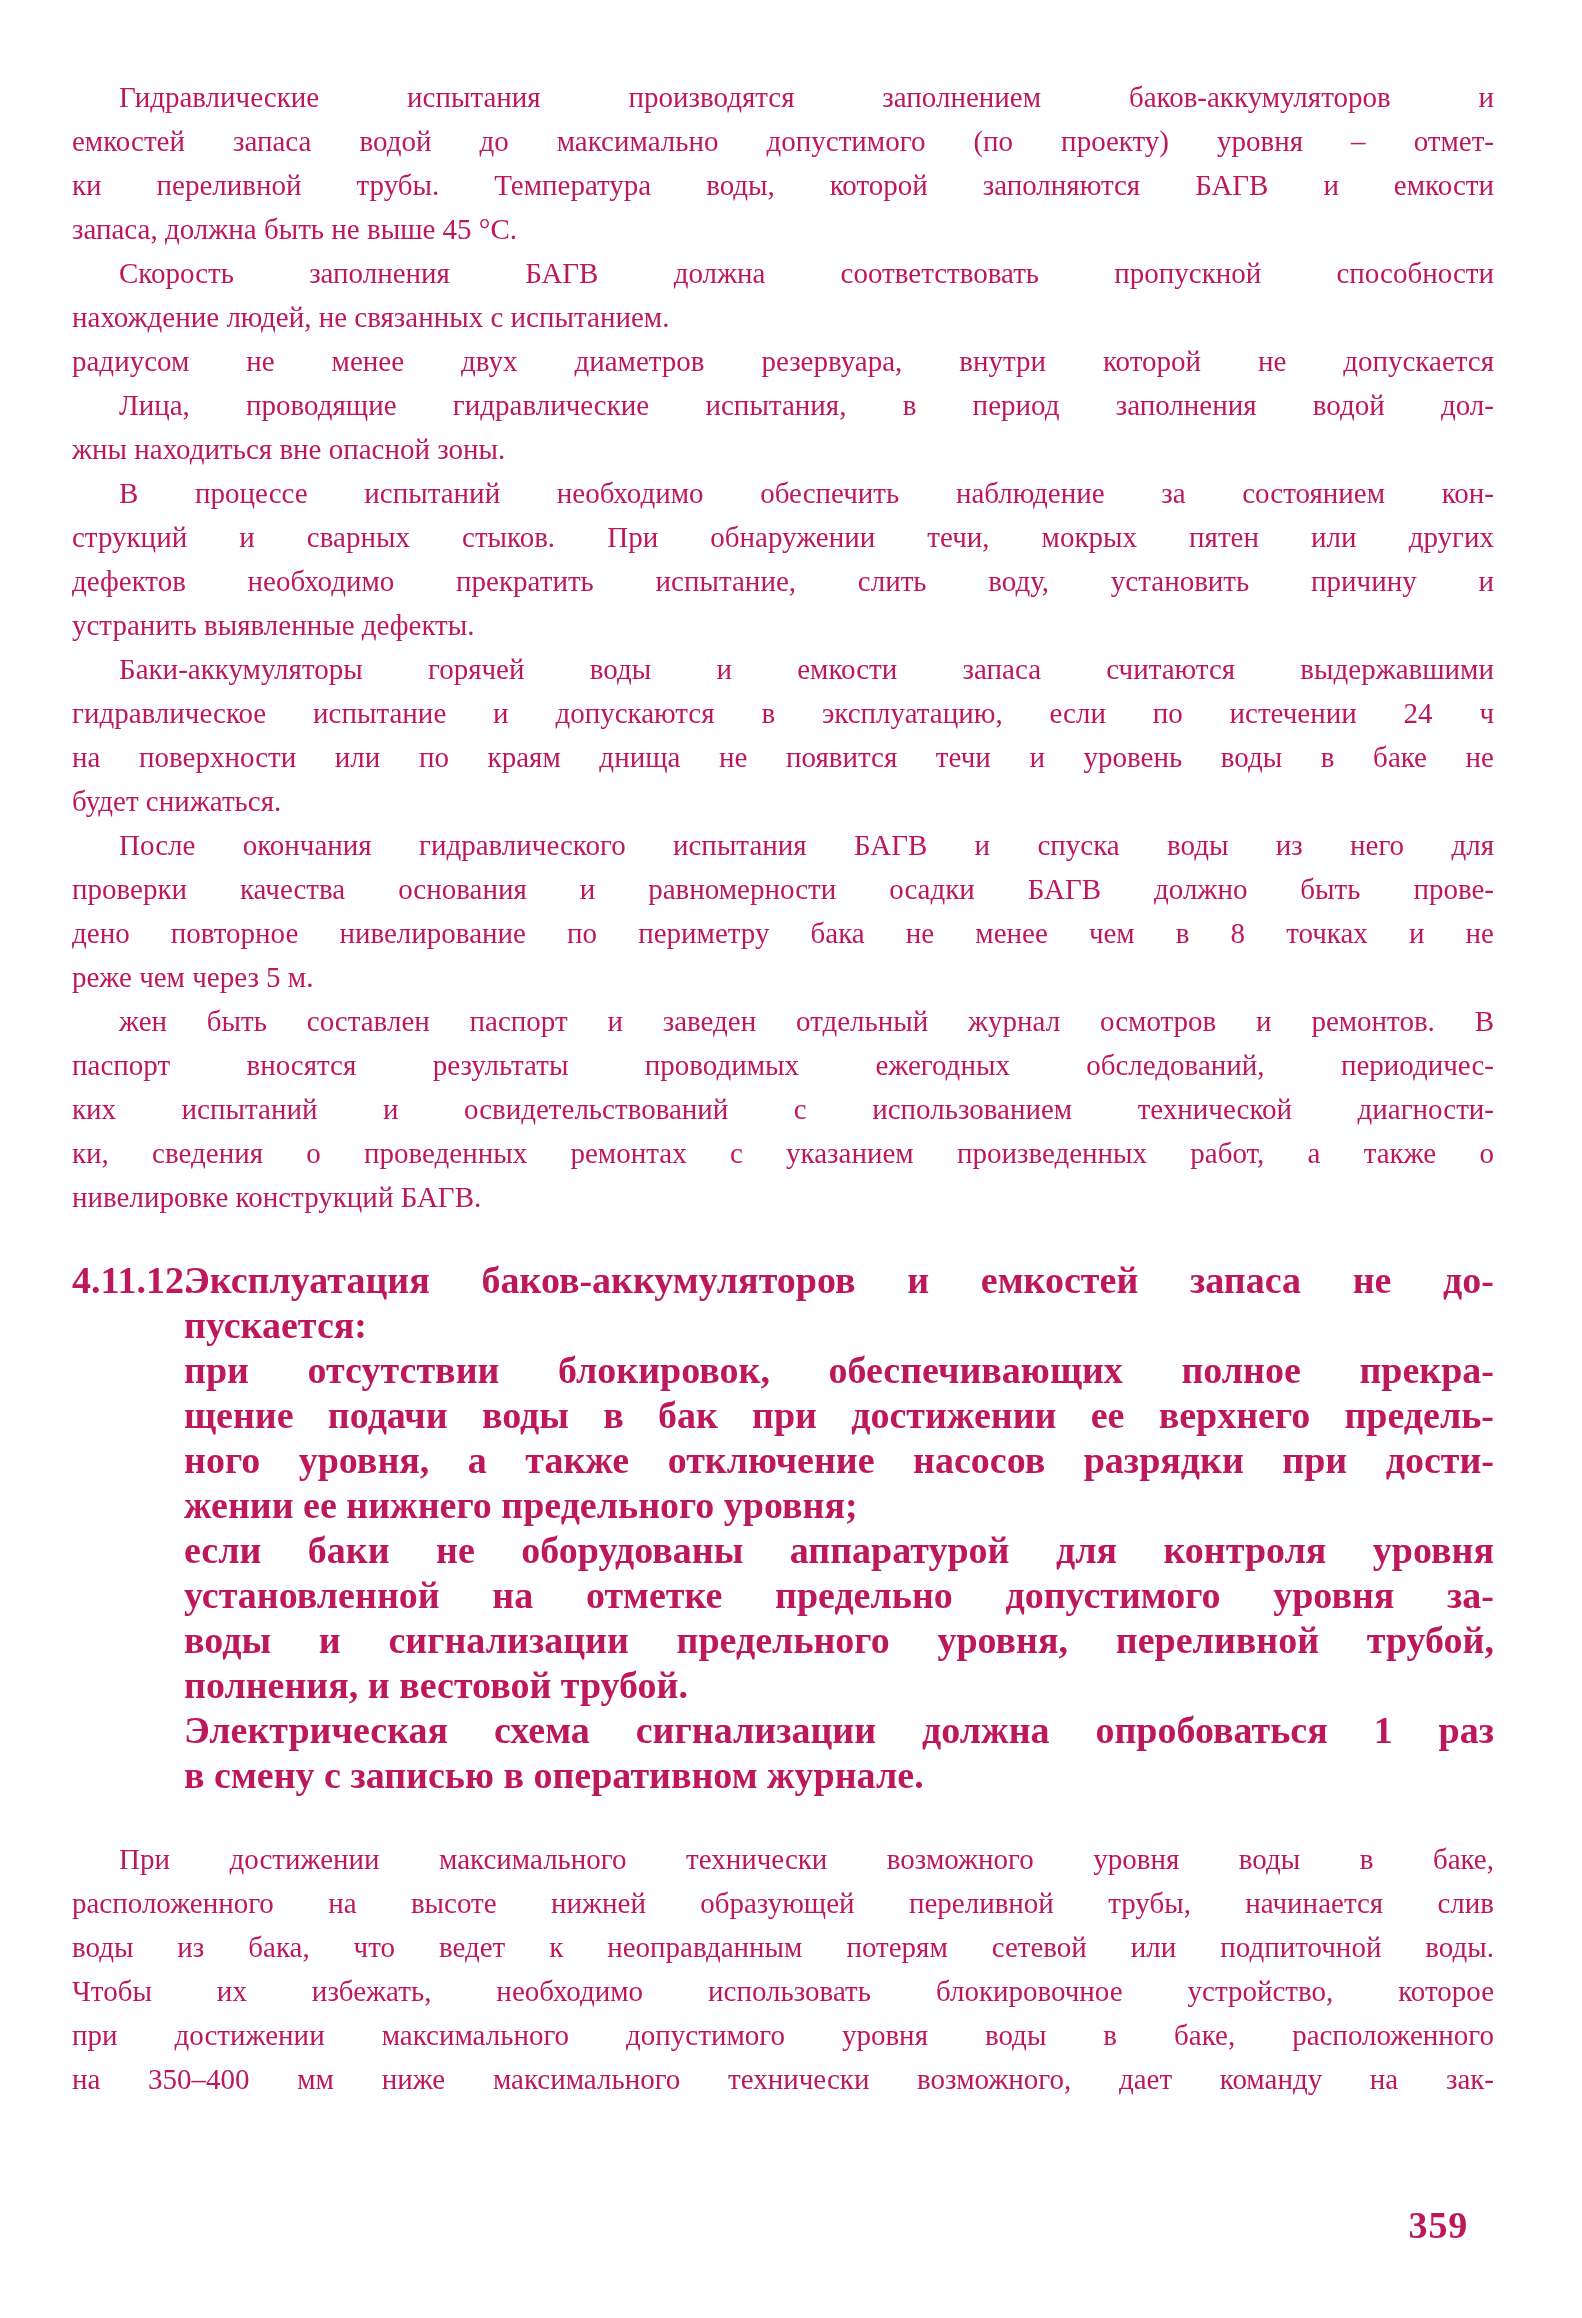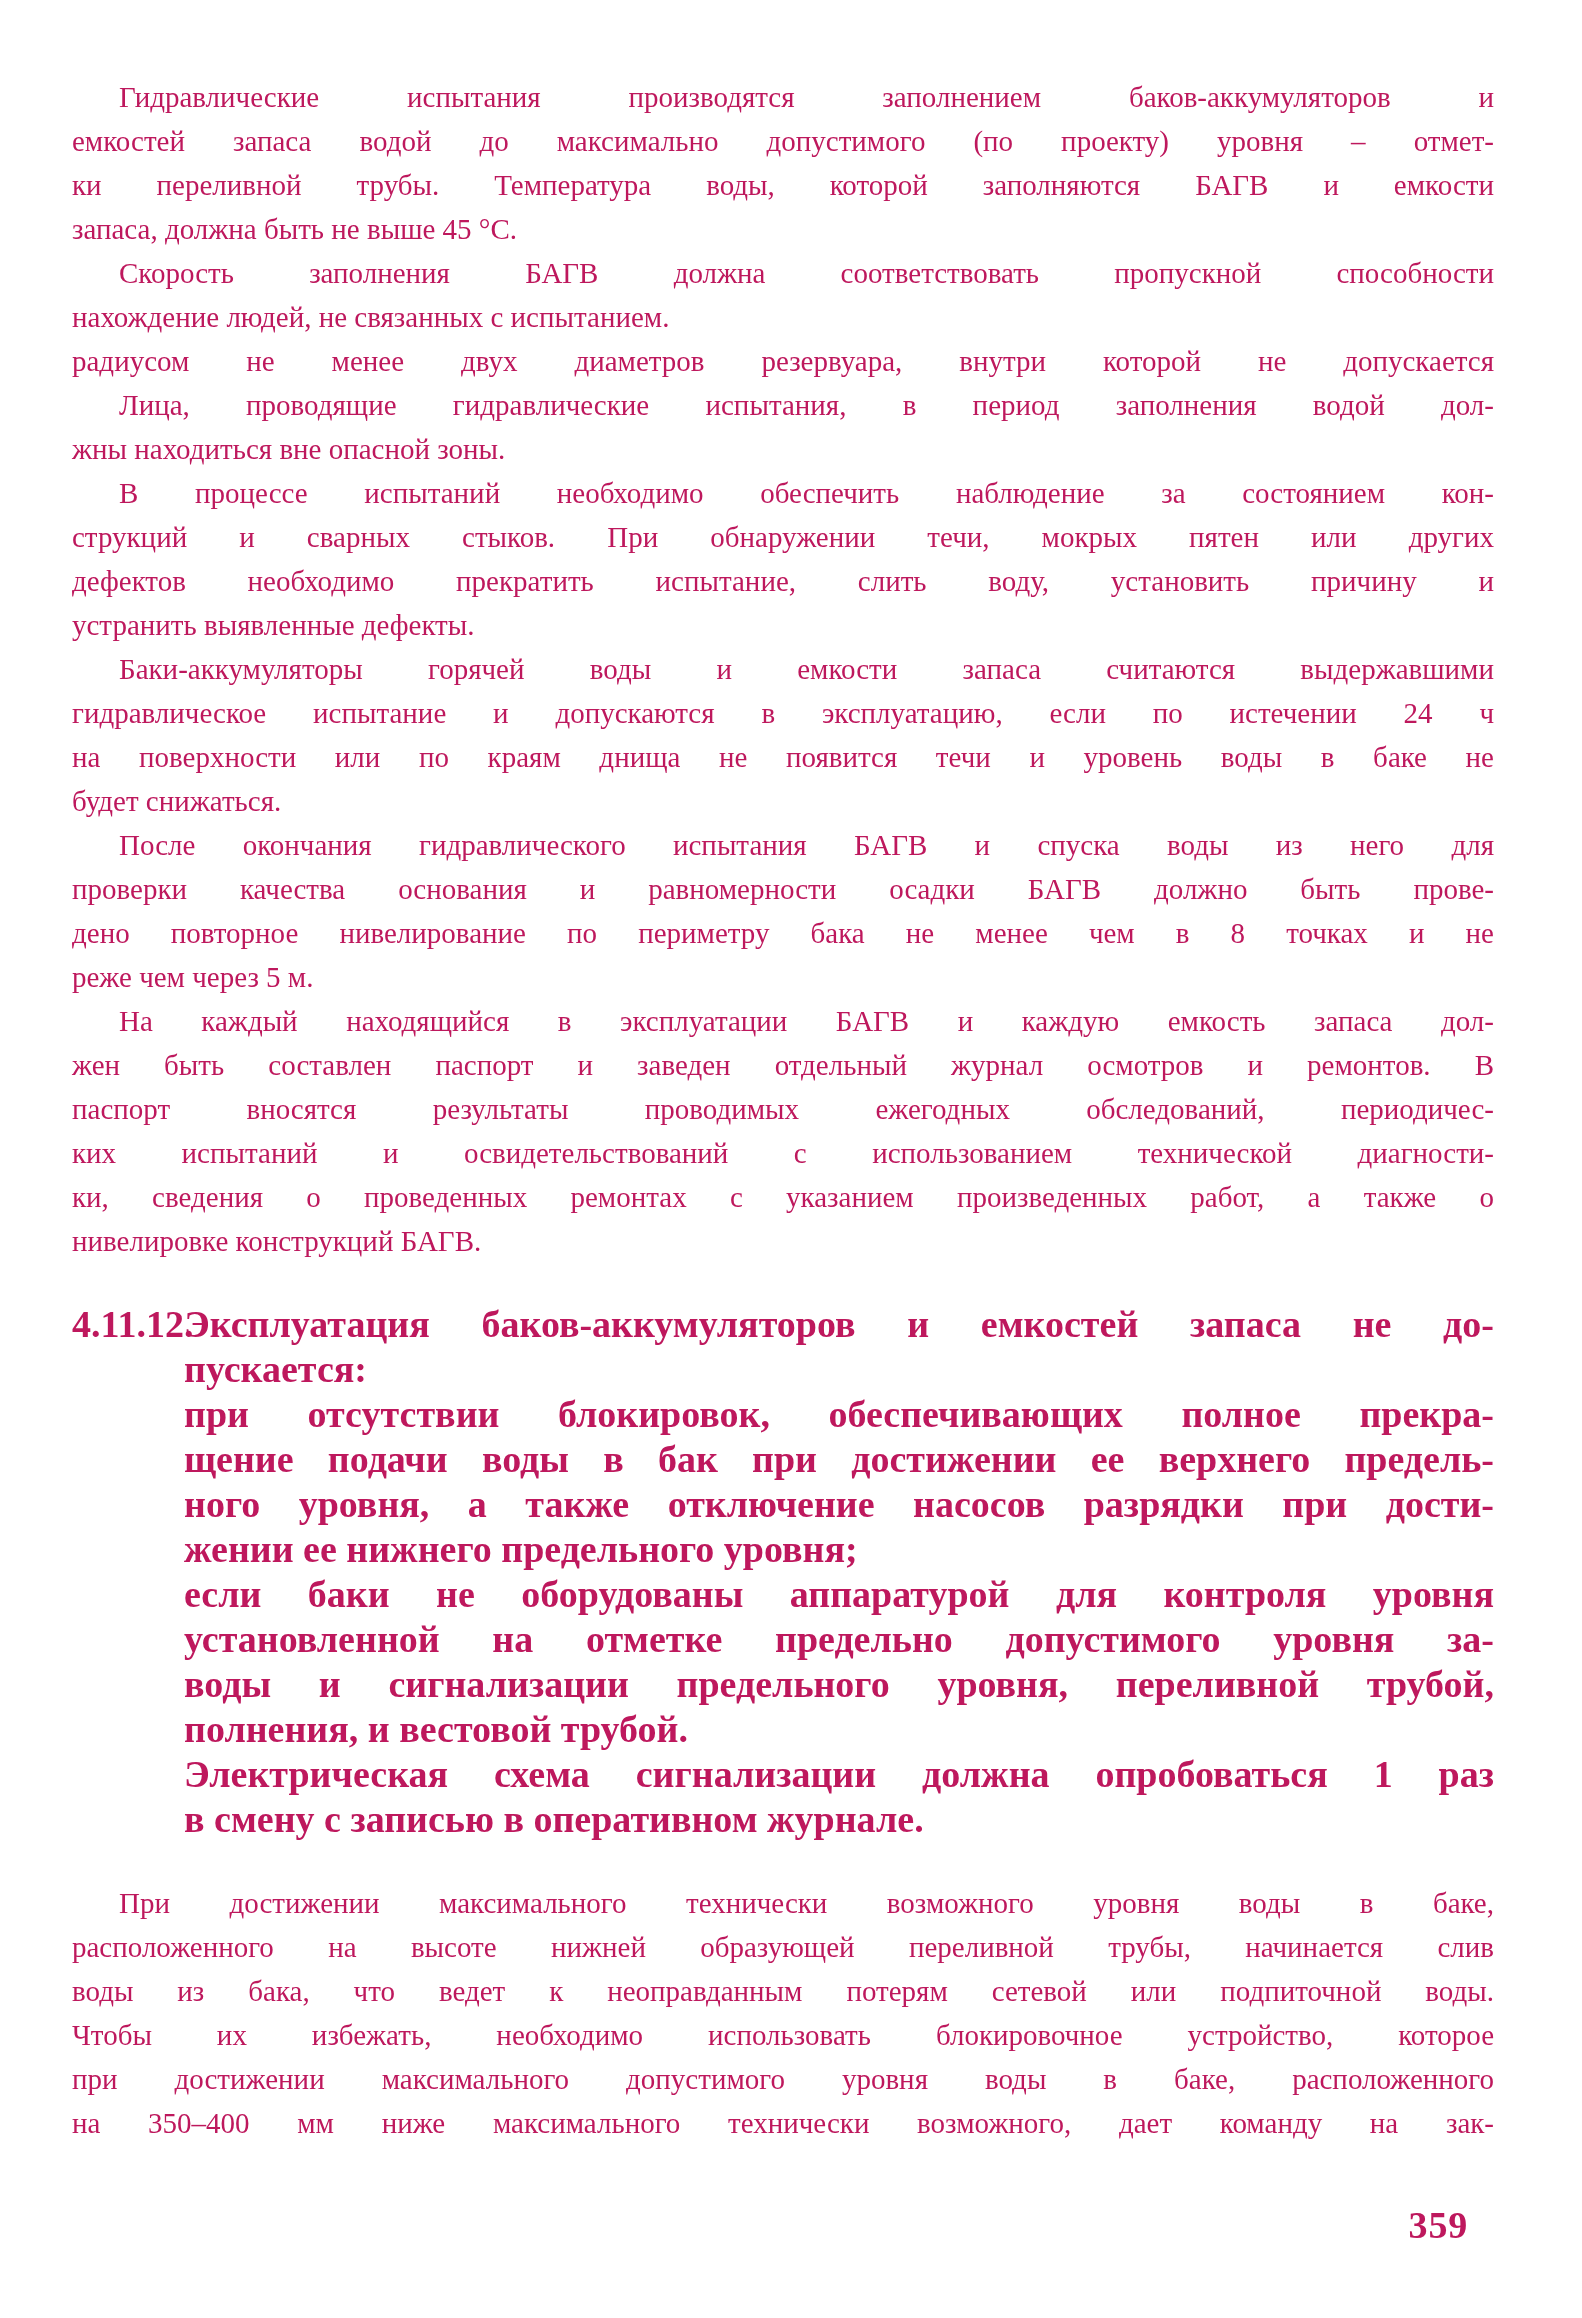--- a/index.html
+++ b/index.html
@@ -87,21 +87,20 @@
         <div class="line">на поверхности или по краям днища не появится течи и уровень воды в баке не</div>
         <div class="line flush">будет снижаться.</div>
       </div>
       <div class="para body">
         <div class="line">После окончания гидравлического испытания БАГВ и спуска воды из него для</div>
         <div class="line">проверки качества основания и равномерности осадки БАГВ должно быть прове-</div>
         <div class="line">дено повторное нивелирование по периметру бака не менее чем в 8 точках и не</div>
         <div class="line flush">реже чем через 5 м.</div>
       </div>
       <div class="para body">
-        <div class="line">На каждый находящийся в эксплуатации БАГВ и каждую емкость запаса дол-</div>
         <div class="line">жен быть составлен паспорт и заведен отдельный журнал осмотров и ремонтов. В</div>
         <div class="line">паспорт вносятся результаты проводимых ежегодных обследований, периодичес-</div>
         <div class="line">ких испытаний и освидетельствований с использованием технической диагности-</div>
         <div class="line">ки, сведения о проведенных ремонтах с указанием произведенных работ, а также о</div>
         <div class="line flush">нивелировке конструкций БАГВ.</div>
       </div>
       <div class="para section">
         <span class="section-number">4.11.12.</span>
         <div class="line">Эксплуатация баков-аккумуляторов и емкостей запаса не до-</div>
         <div class="line flush">пускается:</div>

